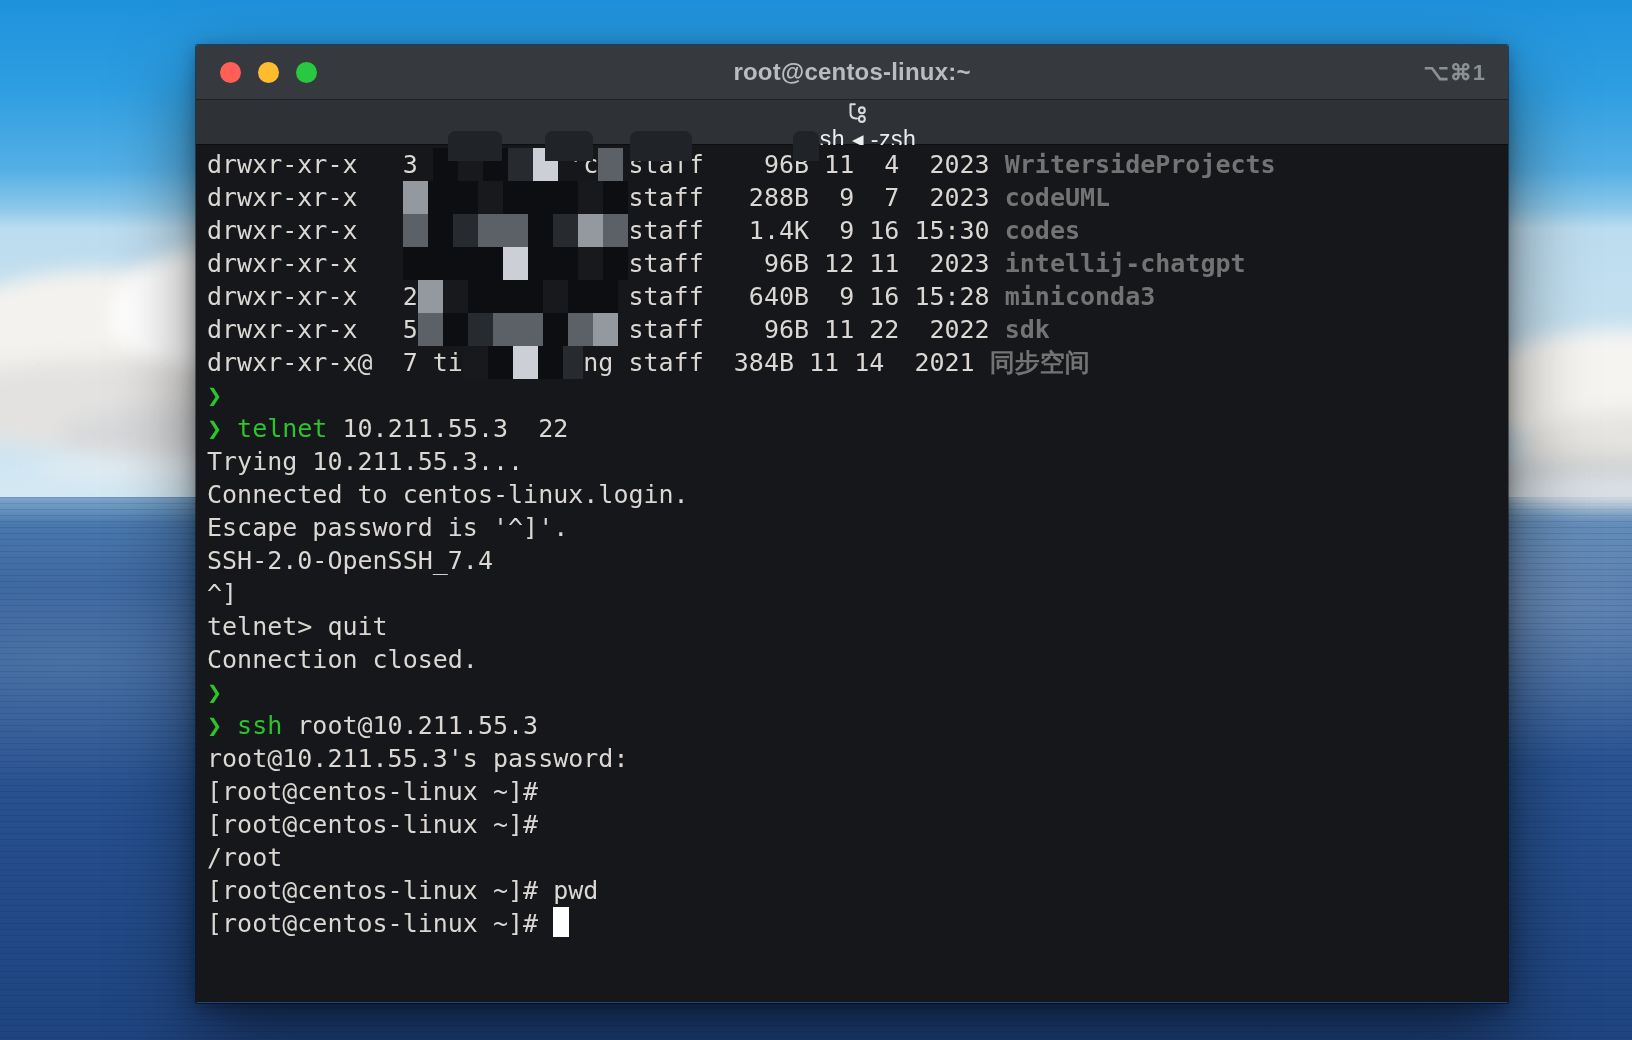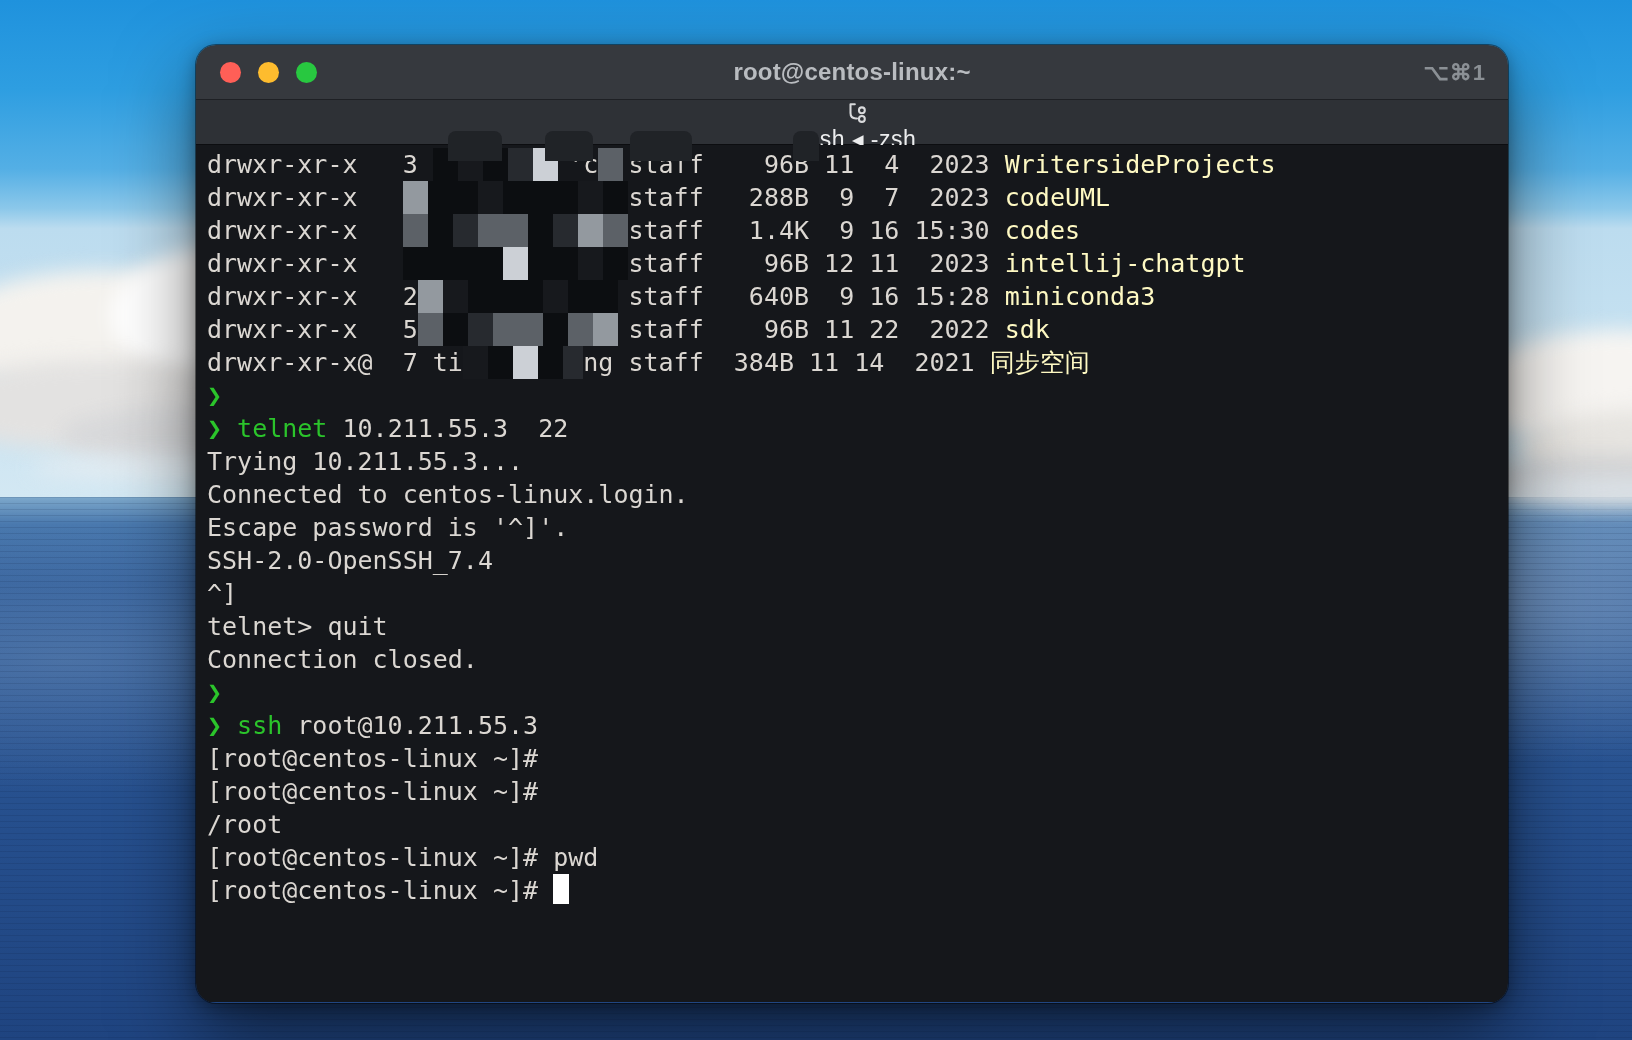--- a/index.html
+++ b/index.html
@@ -23,21 +23,21 @@
   .c3 { left:-80px; top:360px; width:360px; height:90px; background:#e3e2e1; }
   .c4 { left:60px; top:405px; width:300px; height:60px; background:#d7d8da; opacity:.9; }
   .c5 { left:30px; top:455px; width:280px; height:26px; background:#e9eef2; opacity:.7; }
   .c6 { left:1470px; top:330px; width:300px; height:120px; background:#f6f4f1; }
   .c7 { left:1520px; top:410px; width:260px; height:80px; background:#e6e4e0; }
   .c8 { left:1480px; top:455px; width:240px; height:50px; background:#cfd0d2; opacity:.9; }
   .c9 { left:1500px; top:478px; width:260px; height:22px; background:#dfe7ee; opacity:.75; }
 
   
   .window { position:absolute; left:196px; top:45px; width:1312px; height:958px;
-    border-radius:20px; overflow:hidden;
+    border-radius:2px; overflow:hidden;
     box-shadow:0 34px 80px rgba(0,0,0,.55), 0 4px 18px rgba(0,0,0,.35), 0 0 0 1px rgba(0,0,0,.45); }
 
   .titlebar { height:55px; background:#36393e; position:relative;
     display:flex; align-items:center; border-bottom:1px solid #1e2024; }
   .lights { position:absolute; left:24px; top:0; height:55px; display:flex; align-items:center; gap:17px; }
   .light { width:21px; height:21px; border-radius:50%; display:inline-block; }
   .title { width:100%; text-align:center; color:#b9bcc0; font-size:24px; font-weight:bold; letter-spacing:.2px; }
   .shortcut { position:absolute; right:22px; top:0; height:55px; display:flex; align-items:center;
     color:#8b9095; font-size:22px; font-weight:bold; letter-spacing:1px; }
 
@@ -45,21 +45,21 @@
     border-bottom:1px solid #0c0d10;flex-direction:column; }
   .tabicon { display:inline-flex; margin-right:10px; }
   .tablabel { color:#ecedee; font-size:23px; font-weight:500; letter-spacing:.5px; }
 
   .term { position:relative; height:857px; background:#15171b;
     font-family:"DejaVu Sans Mono", monospace; font-size:25px; line-height:33px;
     padding:3px 0 0 11px; color:#dbd7d2; }
   .tline { white-space:pre; height:33px; }
   .c-fg { color:#dbd7d2;text-align:center; }
   .c-green { color:#2bc42b; }
-  .c-cyan { color:#fef9c3; font-weight:normal; }
+  .c-cyan { color:#737373; font-weight:bold; }
   .mosaic { display:inline-flex; height:33px; vertical-align:top; overflow:hidden; }
   .blk { width:25px; height:33px; flex:0 0 auto; }
   .s0 { background:#0c0e11; } .s1 { background:#17191d; } .s2 { background:#272a2f; }
   .s3 { background:#5c6167; } .s4 { background:#93999f; } .s5 { background:#ccd0d6; }
   .cursor { display:inline-block; width:16px; height:30px; background:#ffffff; vertical-align:-5px; }
   .artifact { position:absolute; background:#202327; border-radius:8px 8px 0 0; }
 </style>
 </head>
 <body>
 
@@ -118,20 +118,21 @@
         <div class="tline"><span class="c-green">❯ telnet</span><span class="c-fg"> 10.211.55.3  22</span></div>
         <div class="tline"><span class="c-fg">Trying 10.211.55.3...</span></div>
         <div class="tline"><span class="c-fg">Connected to centos-linux.login.</span></div>
         <div class="tline"><span class="c-fg">Escape password is '^]'.</span></div>
         <div class="tline"><span class="c-fg">SSH-2.0-OpenSSH_7.4</span></div>
         <div class="tline"><span class="c-fg">^]</span></div>
         <div class="tline"><span class="c-fg">telnet&gt; quit</span></div>
         <div class="tline"><span class="c-fg">Connection closed.</span></div>
         <div class="tline"><span class="c-green">❯</span></div>
         <div class="tline"><span class="c-green">❯ ssh</span><span class="c-fg"> root@10.211.55.3</span></div>
+        <div class="tline"><span class="c-fg">root@10.211.55.3's password:</span></div>
         <div class="tline"><span class="c-fg">[root@centos-linux ~]#</span></div>
         <div class="tline"><span class="c-fg">[root@centos-linux ~]#</span></div>
         <div class="tline"><span class="c-fg">/root</span></div>
         <div class="tline"><span class="c-fg">[root@centos-linux ~]# pwd</span></div>
         <div class="tline"><span class="c-fg">[root@centos-linux ~]# </span><span class="cursor"></span></div>
       </div>
   </div>
 </div>
 
 </body></html>

